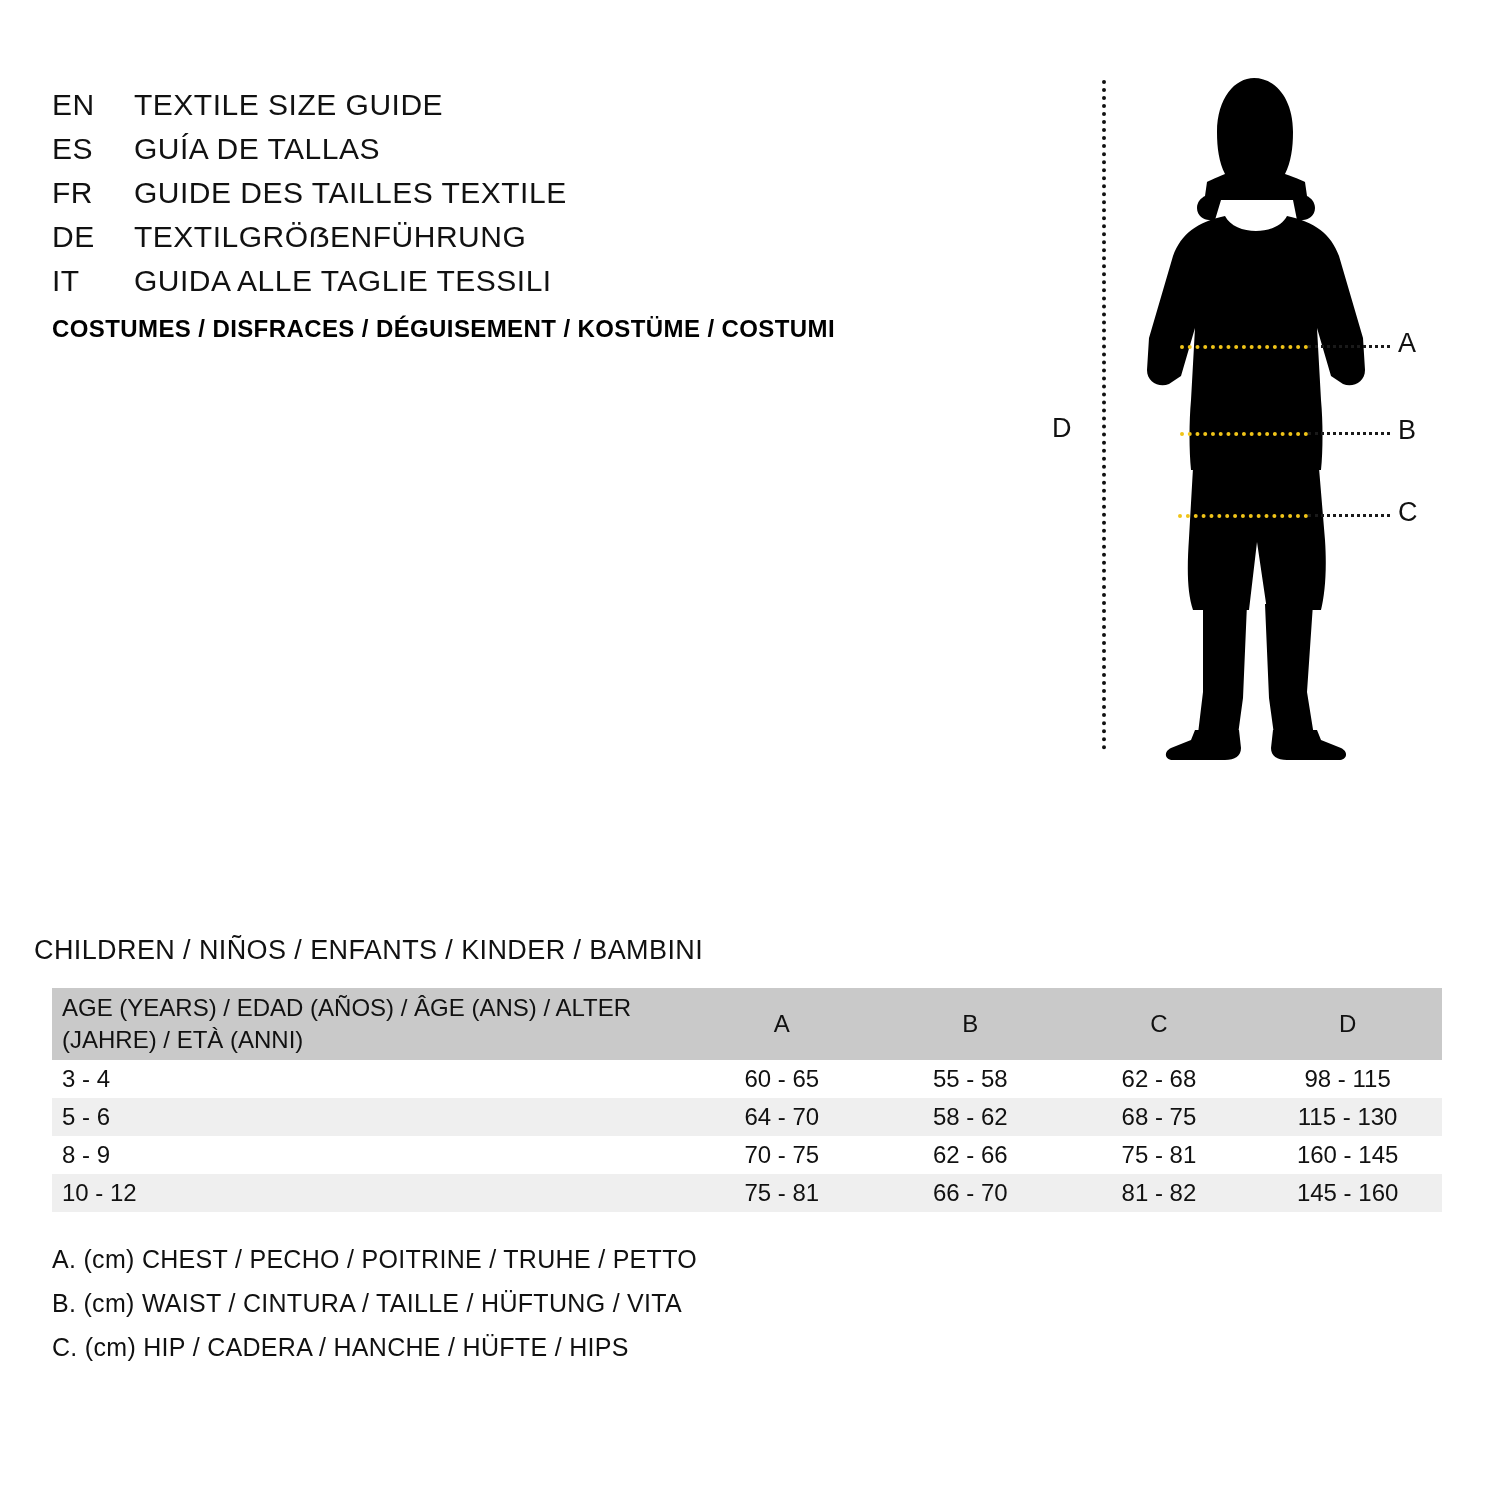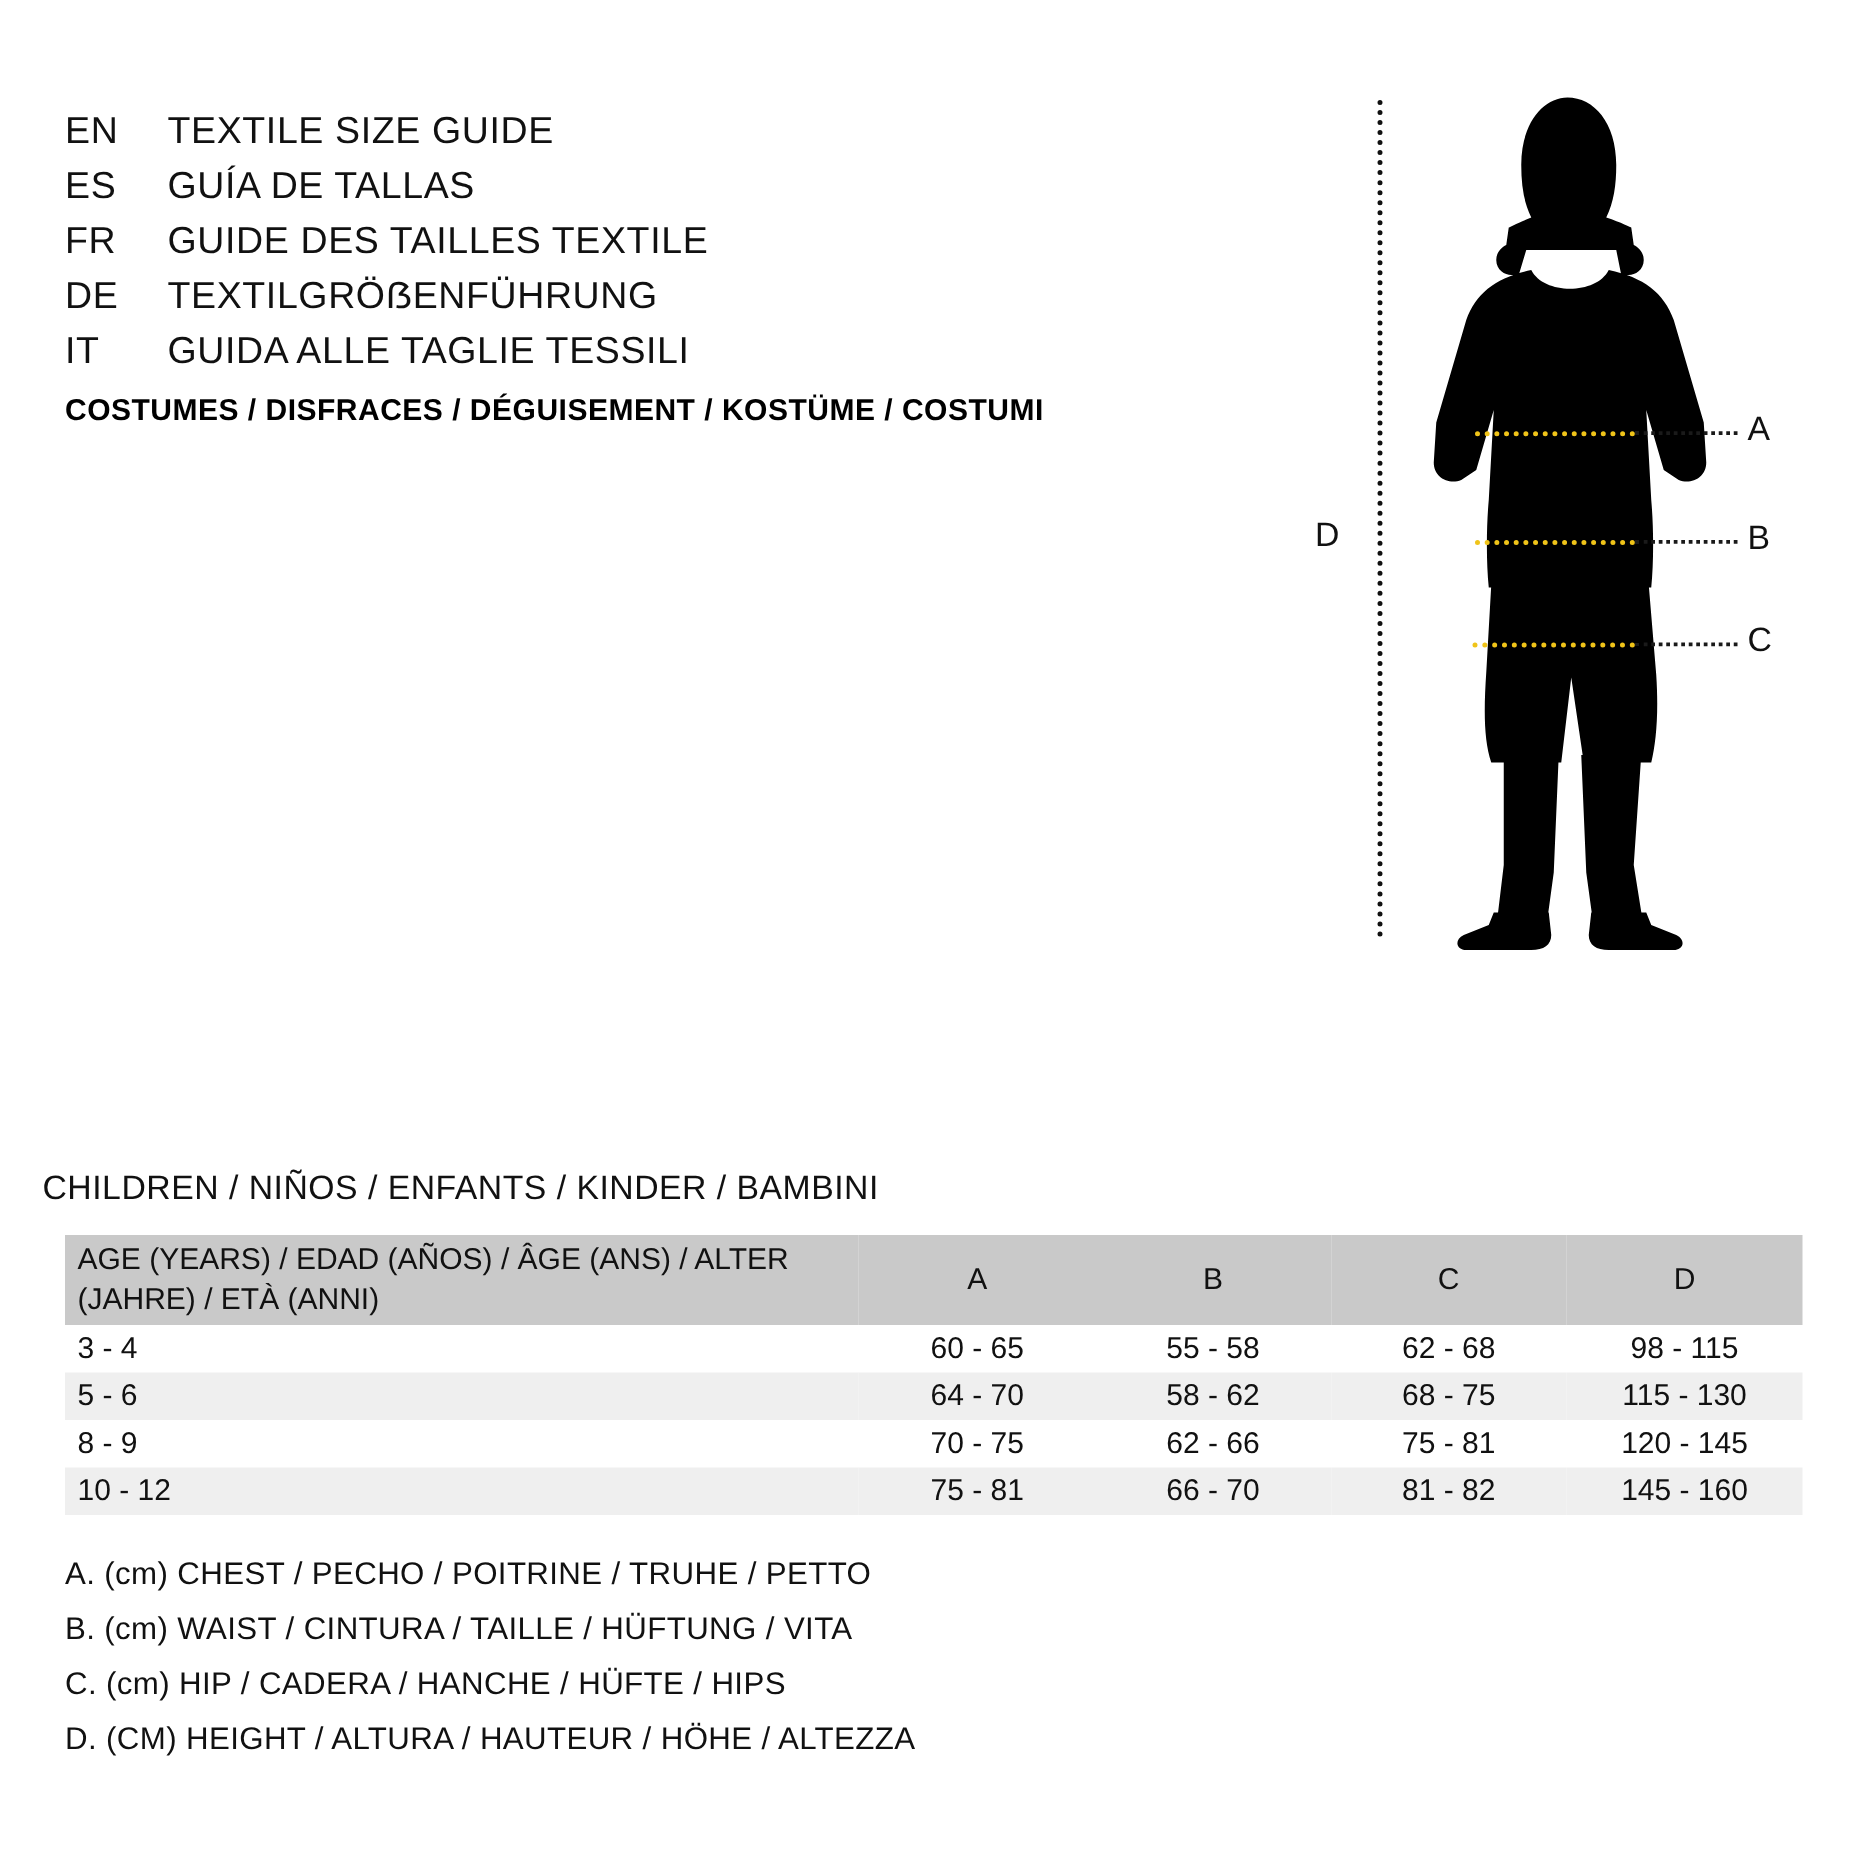--- a/index.html
+++ b/index.html
@@ -264,30 +264,29 @@
       <td>64 - 70</td>
       <td>58 - 62</td>
       <td>68 - 75</td>
       <td>115 - 130</td>
     </tr>
     <tr class="odd">
       <td class="cell-age">8 - 9</td>
       <td>70 - 75</td>
       <td>62 - 66</td>
       <td>75 - 81</td>
-      <td>120 - 145</td>
+      <td>160 - 145</td>
     </tr>
     <tr class="even">
       <td class="cell-age">10 - 12</td>
       <td>75 - 81</td>
       <td>66 - 70</td>
       <td>81 - 82</td>
       <td>145 - 160</td>
     </tr>
   </tbody>
 </table>
 
 <div id="legend">
   <div class="legend-row">A. (cm) CHEST / PECHO / POITRINE / TRUHE / PETTO</div>
   <div class="legend-row">B. (cm) WAIST / CINTURA / TAILLE / HÜFTUNG / VITA</div>
   <div class="legend-row">C. (cm) HIP / CADERA / HANCHE / HÜFTE / HIPS</div>
-  <div class="legend-row">D. (CM) HEIGHT / ALTURA / HAUTEUR / HÖHE / ALTEZZA</div>
 </div>
 
 </body></html>

